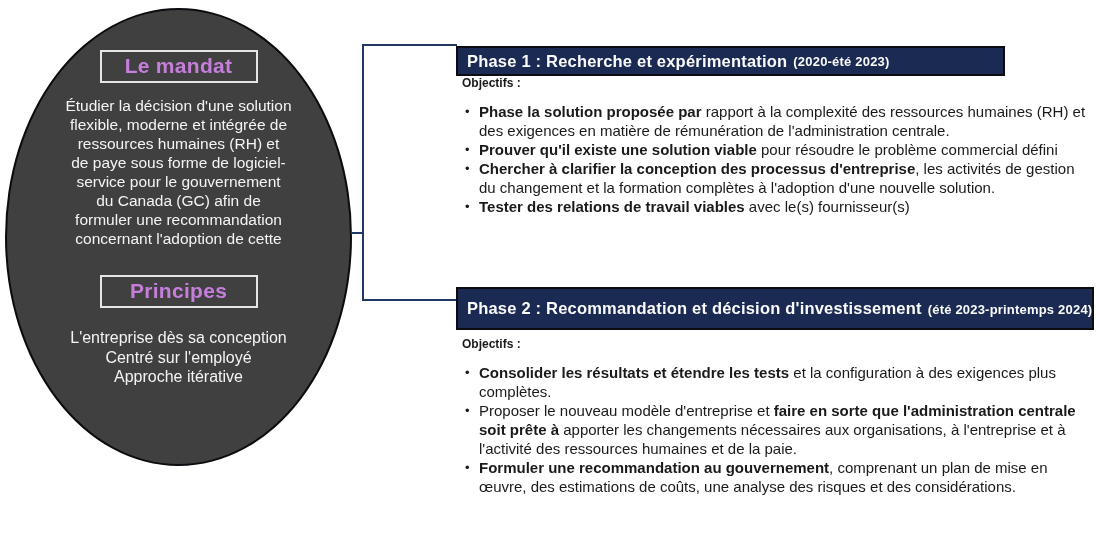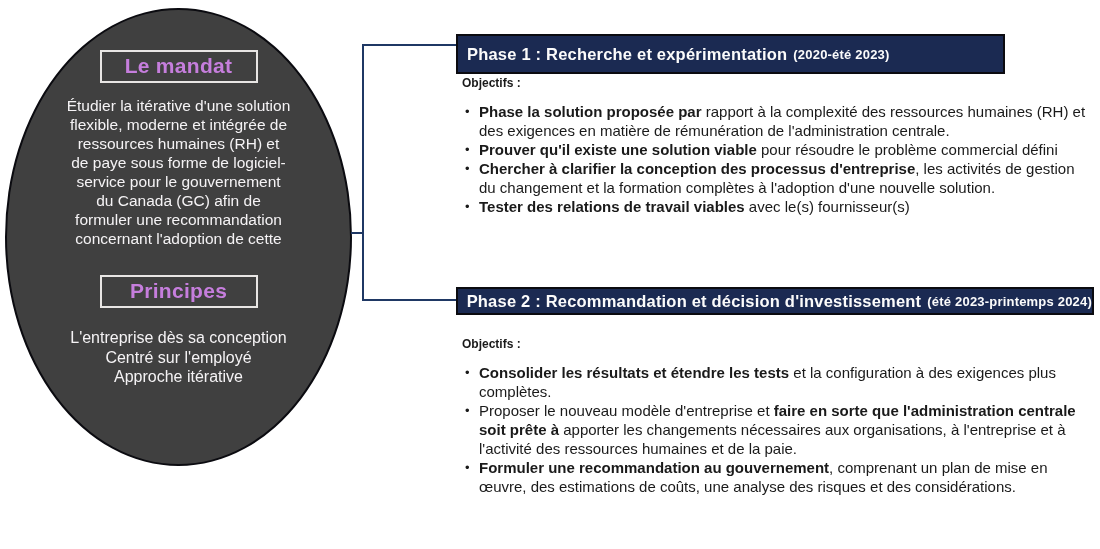--- a/index.html
+++ b/index.html
@@ -60,22 +60,22 @@
     left: 456px;
     background: #1b2a52;
     border: 2px solid #0b0b10;
     box-sizing: border-box;
     display: flex;
     align-items: center;
     padding-left: 9px;
     gap: 6px;
     white-space: nowrap;
   }
-  .bar1 { top: 34px; width: 549px; height: 40px; align-items: center; }
-  .bar2 { top: 287px; width: 638px; height: 28px; justify-content: flex-end; }
+  .bar1 { top: 46px; width: 549px; height: 30px; align-items: center; }
+  .bar2 { top: 287px; width: 638px; height: 43px; }
   .bar .bar-title {
     color: #fbfbfb; font-weight: bold; font-size: 16.5px; letter-spacing: 0.2px;
   }
   .bar .bar-date {
     color: #fbfbfb; font-weight: bold; font-size: 13px; letter-spacing: 0.2px;
     padding-top: 1px;
   }
 
   
   .content {
@@ -103,21 +103,21 @@
 </head>
 <body>
 
 <div class="stage">
 
   <div class="oval">
     <div class="title-box mandate">
       <span>Le mandat</span>
     </div>
     <div class="oval-lines mandate-text">
-        <div class="line">Étudier la itérative d'une solution</div>
+        <div class="line">Étudier la décision d'une solution</div>
         <div class="line">flexible, moderne et intégrée de</div>
         <div class="line">ressources humaines (RH) et</div>
         <div class="line">de paye sous forme de logiciel-</div>
         <div class="line">service pour le gouvernement</div>
         <div class="line">du Canada (GC) afin de</div>
         <div class="line">formuler une recommandation</div>
         <div class="line">concernant l'adoption de cette</div>
       </div>
     <div class="title-box principles">
       <span>Principes</span>

